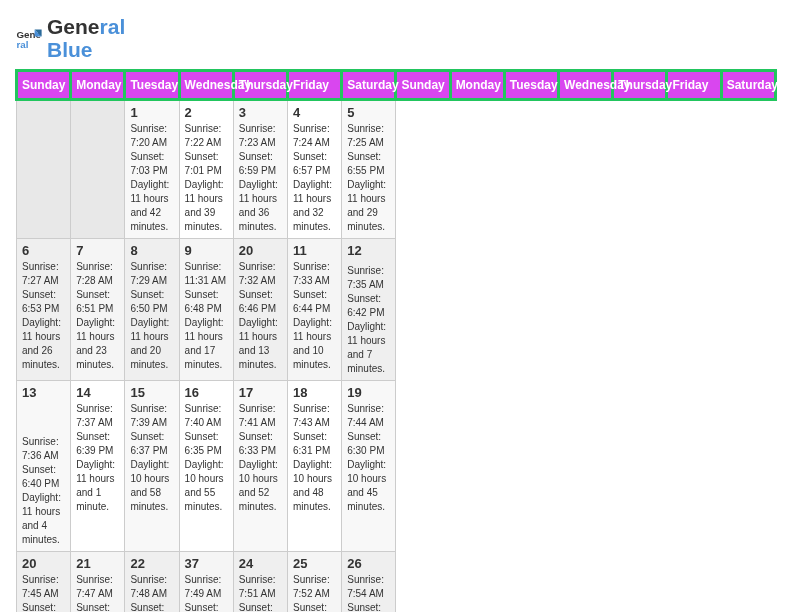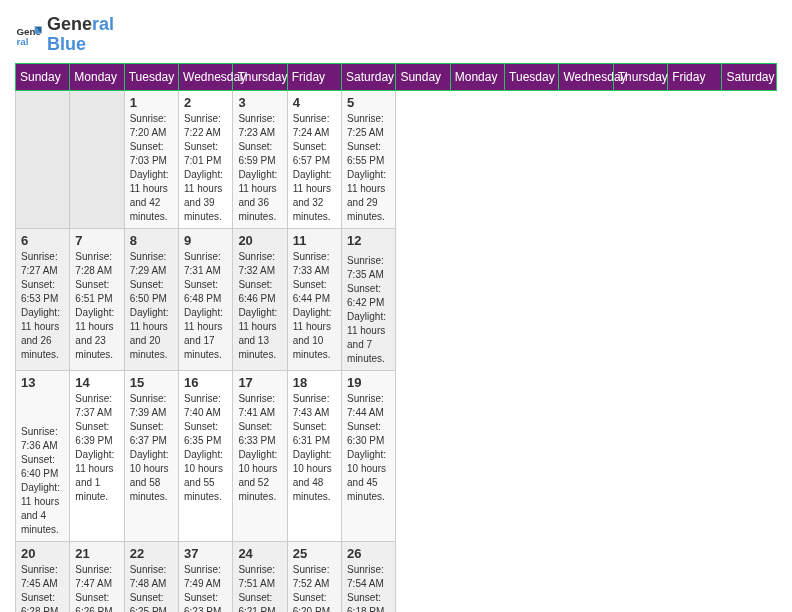--- a/index.html
+++ b/index.html
@@ -15,21 +15,21 @@
       justify-content: space-between;
       align-items: flex-start;
       margin-bottom: 8px;
     }
     .logo {
       display: flex;
       align-items: center;
       gap: 4px;
     }
     .logo-text {
-      font-size: 18px;
+      font-size: 21px;
       font-weight: bold;
       color: #333;
       line-height: 1.1;
     }
     .logo-text span {
       color: #4a90d9;
     }
     .logo-icon {
       width: 28px;
       height: 28px;
@@ -45,27 +45,27 @@
     .subtitle {
       font-size: 14px;
       color: #555;
     }
     table {
       width: 100%;
       border-collapse: collapse;
       table-layout: fixed;
     }
     th {
-      background-color: #701a75;
+      background-color: #d946ef;
       color: #fff;
       font-size: 12px;
-      font-weight: normal;
+      font-weight: bold;
       padding: 6px 4px;
       text-align: left;
-      border: 1px solid #22c55e;
+      border: 3px solid #22c55e;
     }
     td {
       border: 1px solid #ccc;
       vertical-align: top;
       padding: 4px 5px;
       font-size: 10px;
       color: #333;
       height: 80px;
       background: #fff;
     }
@@ -187,21 +187,21 @@
 Daylight: 11 hours and 23 minutes.</div>
         </td>
         <td>
           <div class="day-num">8</div>
           <div class="day-info" style="white-space: pre-line;">Sunrise: 7:29 AM
 Sunset: 6:50 PM
 Daylight: 11 hours and 20 minutes.</div>
         </td>
         <td>
           <div class="day-num">9</div>
-          <div class="day-info" style="white-space: pre-line;">Sunrise: 7:31 AM
+          <div class="day-info" style="white-space: pre-line;">Sunrise: 11:31 AM
 Sunset: 6:48 PM
 Daylight: 11 hours and 17 minutes.</div>
         </td>
         <td>
           <div class="day-num">20</div>
           <div class="day-info" style="white-space: pre-line;">Sunrise: 7:32 AM
 Sunset: 6:46 PM
 Daylight: 11 hours and 13 minutes.</div>
         </td>
         <td>

